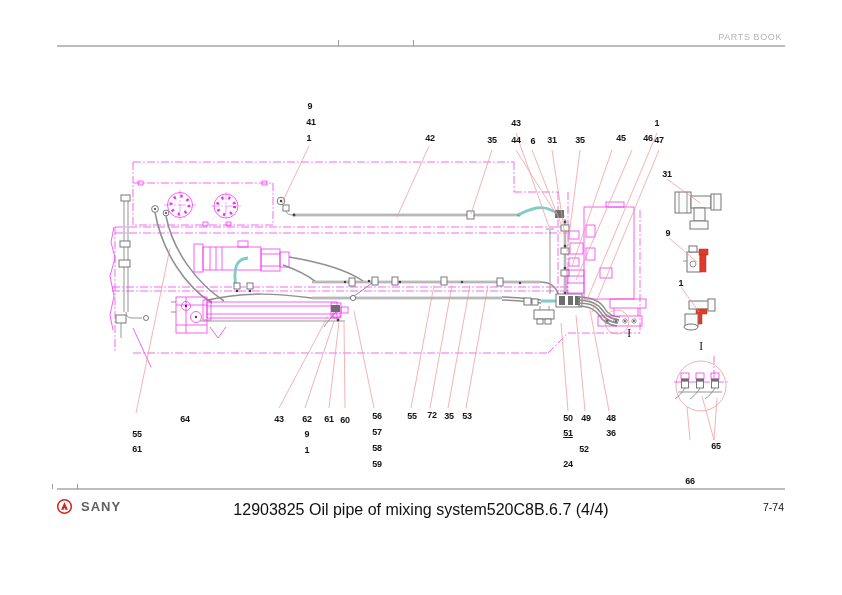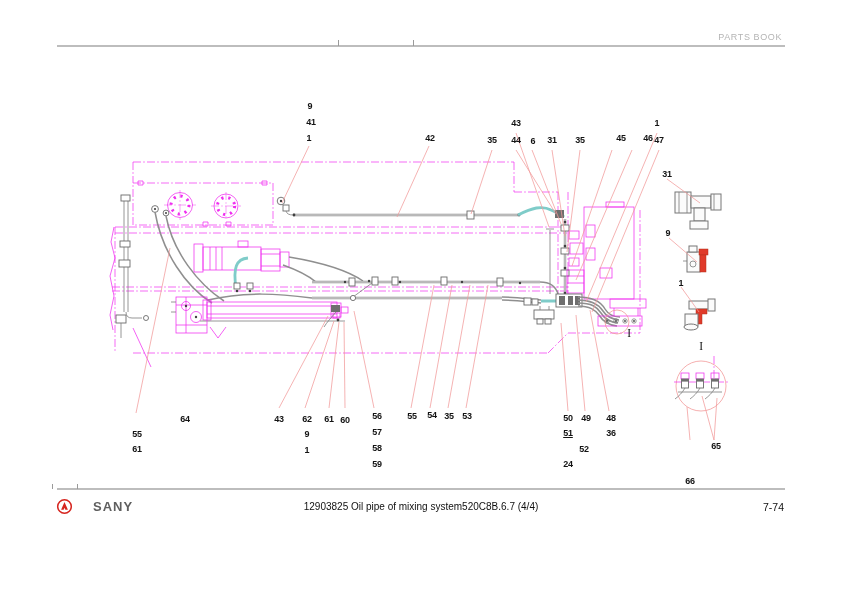--- a/index.html
+++ b/index.html
@@ -9,23 +9,23 @@
   }
   
   .doc-title{position:absolute;top:11px;right:59px;font-size:12.5px;color:#0b0b0b;letter-spacing:.1px;}
   .hdr-model{position:absolute;top:32px;left:60px;font-size:9px;color:#b4b4b4;letter-spacing:.2px;}
   .hdr-book{position:absolute;top:32px;right:60px;font-size:9px;color:#b4b4b4;letter-spacing:.6px;}
   .hdr-rule{position:absolute;top:45px;left:57px;right:57px;height:2px;background:var(--rule,#bdbdbd);}
   .rule-tick{position:absolute;top:40px;width:1px;height:6px;background:#9a9a9a;}
   
   .ftr-rule{position:absolute;top:488px;left:57px;right:57px;height:2px;background:var(--rule,#bdbdbd);}
   .ftr-tick{position:absolute;top:484px;width:1px;height:5px;background:#9a9a9a;}
-  .brand-wrap{position:absolute;top:498px;left:56px;display:flex;align-items:center;gap:20px;}
+  .brand-wrap{position:absolute;top:498px;left:56px;display:flex;align-items:center;gap:8px;}
   .brand-text{font-size:13px;font-weight:700;color:var(--brand,#5f5f5f);letter-spacing:1px;}
-  .ftr-caption{position:absolute;top:501px;left:0;width:100%;text-align:center;font-size:10px;color:#101010;}
+  .ftr-caption{position:absolute;top:501px;left:0;width:100%;text-align:center;font-size:16px;color:#101010;}
   .ftr-page{position:absolute;top:501px;right:58px;font-size:10.5px;color:#101010;}
   
   .artwork{position:absolute;left:0;top:0;width:842px;height:595px;pointer-events:none;}
   #callout-layer{position:absolute;left:0;top:0;width:842px;height:595px;pointer-events:none;}
   .callout{position:absolute;transform:translate(-50%,-50%);
     font:700 9px "Liberation Sans","DejaVu Sans",sans-serif;color:#131313;white-space:nowrap;letter-spacing:-.2px;}
   .callout.serif{font:400 11.5px "Liberation Serif","DejaVu Serif",serif;}
   
   .mg  {fill:none;stroke:var(--magenta,#f02df0);stroke-width:.75;}
   .mgd {fill:none;stroke:var(--magenta,#f02df0);stroke-width:.7;stroke-dasharray:8 2.2 1.6 2.2;}
@@ -341,21 +341,21 @@
       <span class="callout" style="left: 307px; top: 419px;">62</span>
       <span class="callout" style="left: 307px; top: 434px;">9</span>
       <span class="callout" style="left: 307px; top: 450px;">1</span>
       <span class="callout" style="left: 329px; top: 419px;">61</span>
       <span class="callout" style="left: 345px; top: 420px;">60</span>
       <span class="callout" style="left: 377px; top: 416px;">56</span>
       <span class="callout" style="left: 377px; top: 432px;">57</span>
       <span class="callout" style="left: 377px; top: 448px;">58</span>
       <span class="callout" style="left: 377px; top: 464px;">59</span>
       <span class="callout" style="left: 412px; top: 416px;">55</span>
-      <span class="callout" style="left: 432px; top: 415px;">54</span>
+      <span class="callout" style="left: 432px; top: 415px;">72</span>
       <span class="callout" style="left: 449px; top: 416px;">35</span>
       <span class="callout" style="left: 467px; top: 416px;">53</span>
       <span class="callout" style="left: 568px; top: 418px;">50</span>
       <span class="callout" style="left: 586px; top: 418px;">49</span>
       <span class="callout" style="left: 611px; top: 418px;">48</span>
       <span class="callout" style="left: 568px; top: 433px; text-decoration: underline;">51</span>
       <span class="callout" style="left: 611px; top: 433px;">36</span>
       <span class="callout" style="left: 568px; top: 449px; margin-left: 16px;">52</span>
       <span class="callout" style="left: 568px; top: 464px;">24</span>
       <span class="callout serif" style="left: 629px; top: 333px;">I</span>

